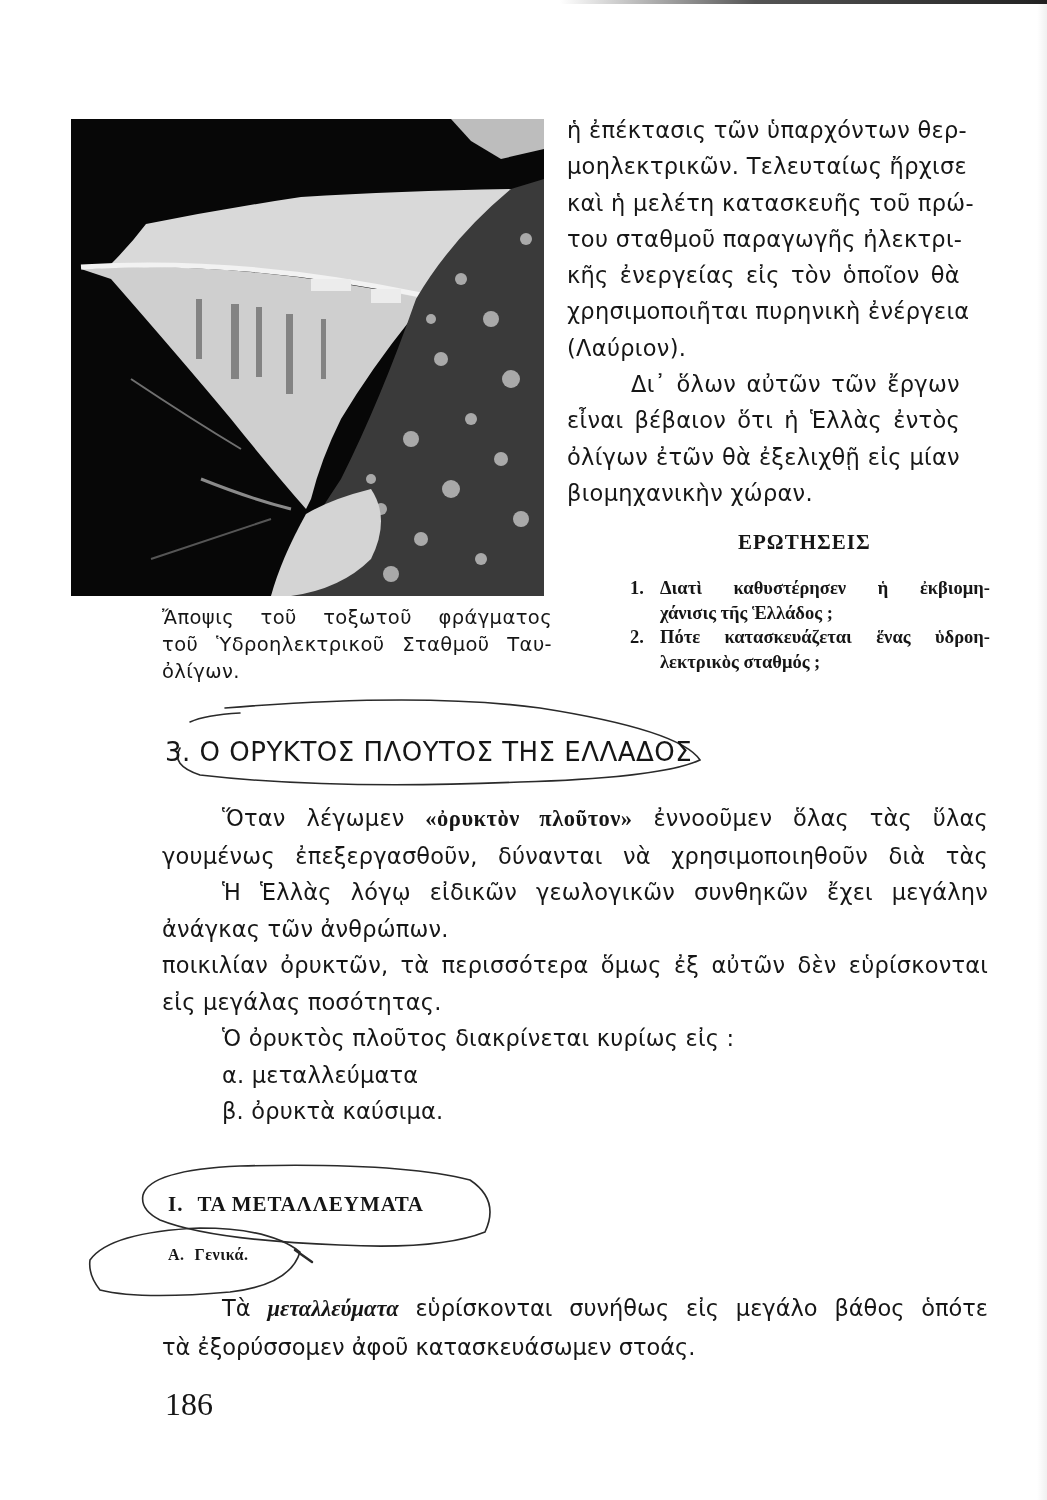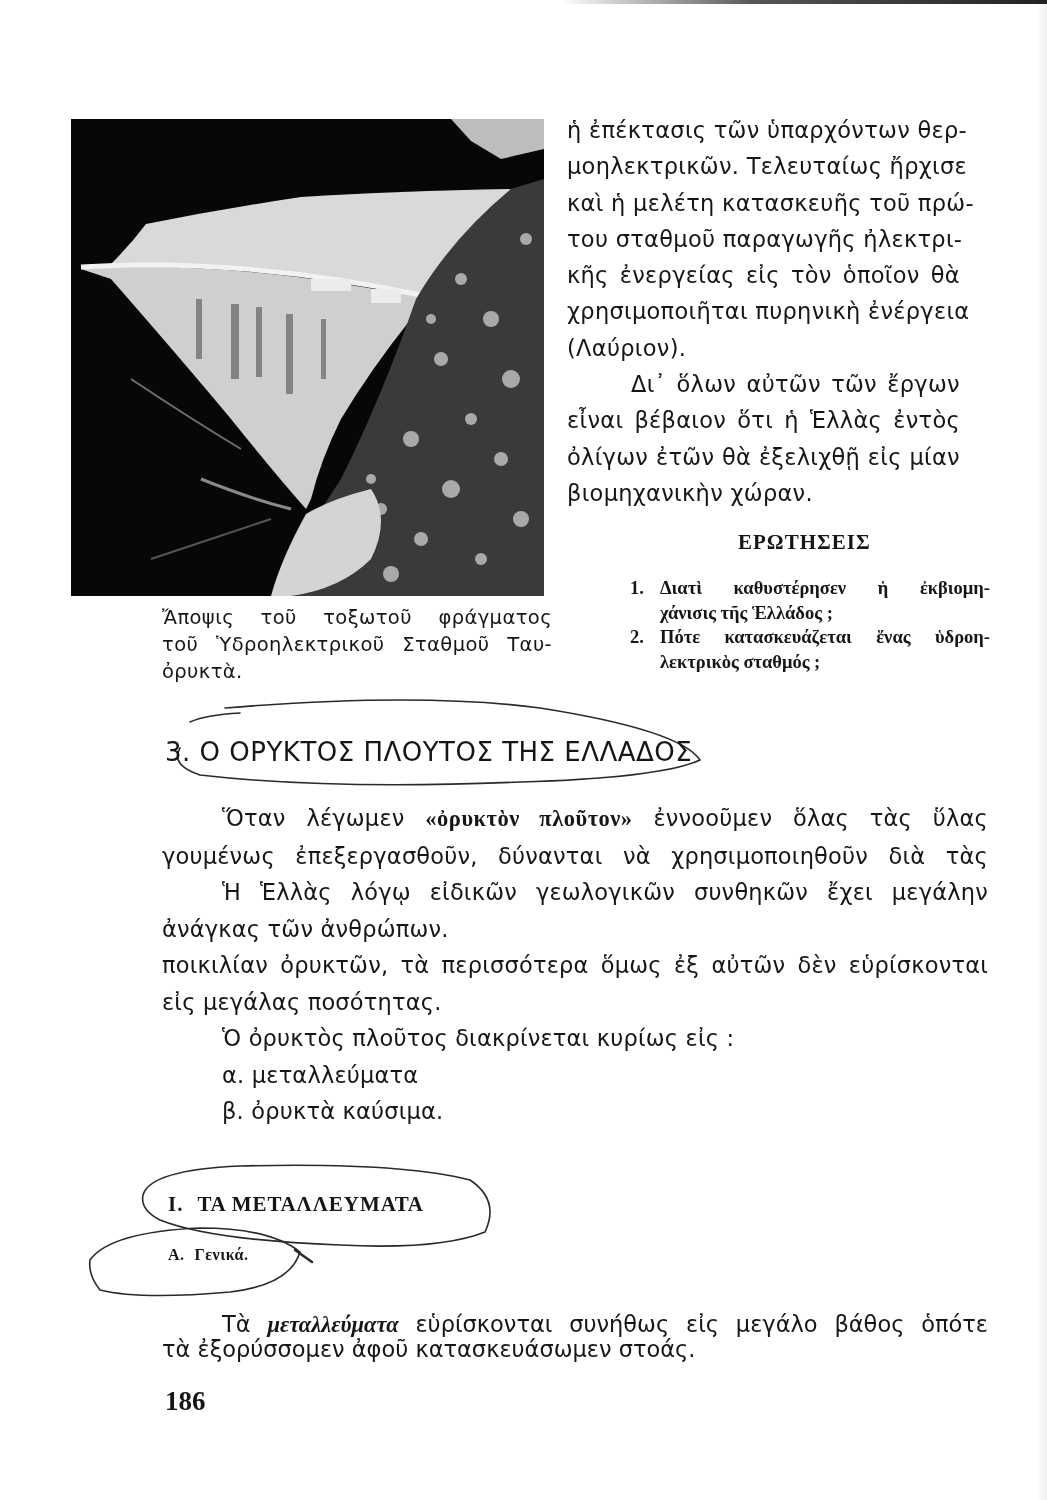--- a/index.html
+++ b/index.html
@@ -77,30 +77,30 @@
     }
     .sub1 .num { margin-right: 14px; }
     .sub2 {
       position: absolute; left: 168px; top: 1246px;
       font-family: "Liberation Serif", serif; font-weight: bold; font-size: 16px; letter-spacing: 0.5px;
     }
     .sub2 .num { margin-right: 10px; }
 
     .body2 {
       position: absolute; left: 222px; top: 1289px; width: 766px;
-      font-size: 22.5px; line-height: 25px; margin-top: 23px;
+      font-size: 22.5px; line-height: 39px;
     }
     .body2 span.l { display: block; white-space: nowrap; }
     .body2 .j { text-align: justify; text-align-last: justify; }
     .body2 .out { margin-left: -60px; }
     .body2 .bold { font-family: "Liberation Serif", serif; font-weight: bold; font-style: italic; }
 
     .pagenum {
       position: absolute; left: 165px; top: 1386px;
-      font-family: "Liberation Serif", serif; font-size: 27px; font-weight: bold;
+      font-family: "Liberation Serif", serif; font-size: 32px;
     }
   </style>
 </head>
 <body>
 
 <div class="topshade"></div>
 <div class="rightshade"></div>
 
 <div class="photo">
   <svg viewBox="0 0 473 477" preserveAspectRatio="none">
@@ -150,21 +150,21 @@
 
     <path d="M60 260 Q120 300 170 330" stroke="#6f6f6f" stroke-width="2" fill="none"></path>
     <path d="M130 360 Q180 380 220 390" stroke="#8a8a8a" stroke-width="3" fill="none"></path>
     <path d="M80 440 Q140 420 200 400" stroke="#555" stroke-width="2" fill="none"></path>
   </svg>
 </div>
 
 <div class="caption">
   <span class="j">Ἄποψις τοῦ τοξωτοῦ φράγματος</span>
   <span class="j">τοῦ Ὑδροηλεκτρικοῦ Σταθμοῦ Ταυ-</span>
-  <span>ὀρυκτὰ.</span>
+  <span>ὀλίγων.</span>
 </div>
 
 <div class="rcol">
   <span class="j">ἡ ἐπέκτασις τῶν ὑπαρχόντων θερ-</span>
   <span class="j">μοηλεκτρικῶν. Τελευταίως ἤρχισε</span>
   <span class="j">καὶ ἡ μελέτη κατασκευῆς τοῦ πρώ-</span>
   <span class="j">του σταθμοῦ παραγωγῆς ἠλεκτρι-</span>
   <span class="j">κῆς ἐνεργείας εἰς τὸν ὁποῖον θὰ</span>
   <span class="j">χρησιμοποιῆται πυρηνικὴ ἐνέργεια</span>
   <span>(Λαύριον).</span>

